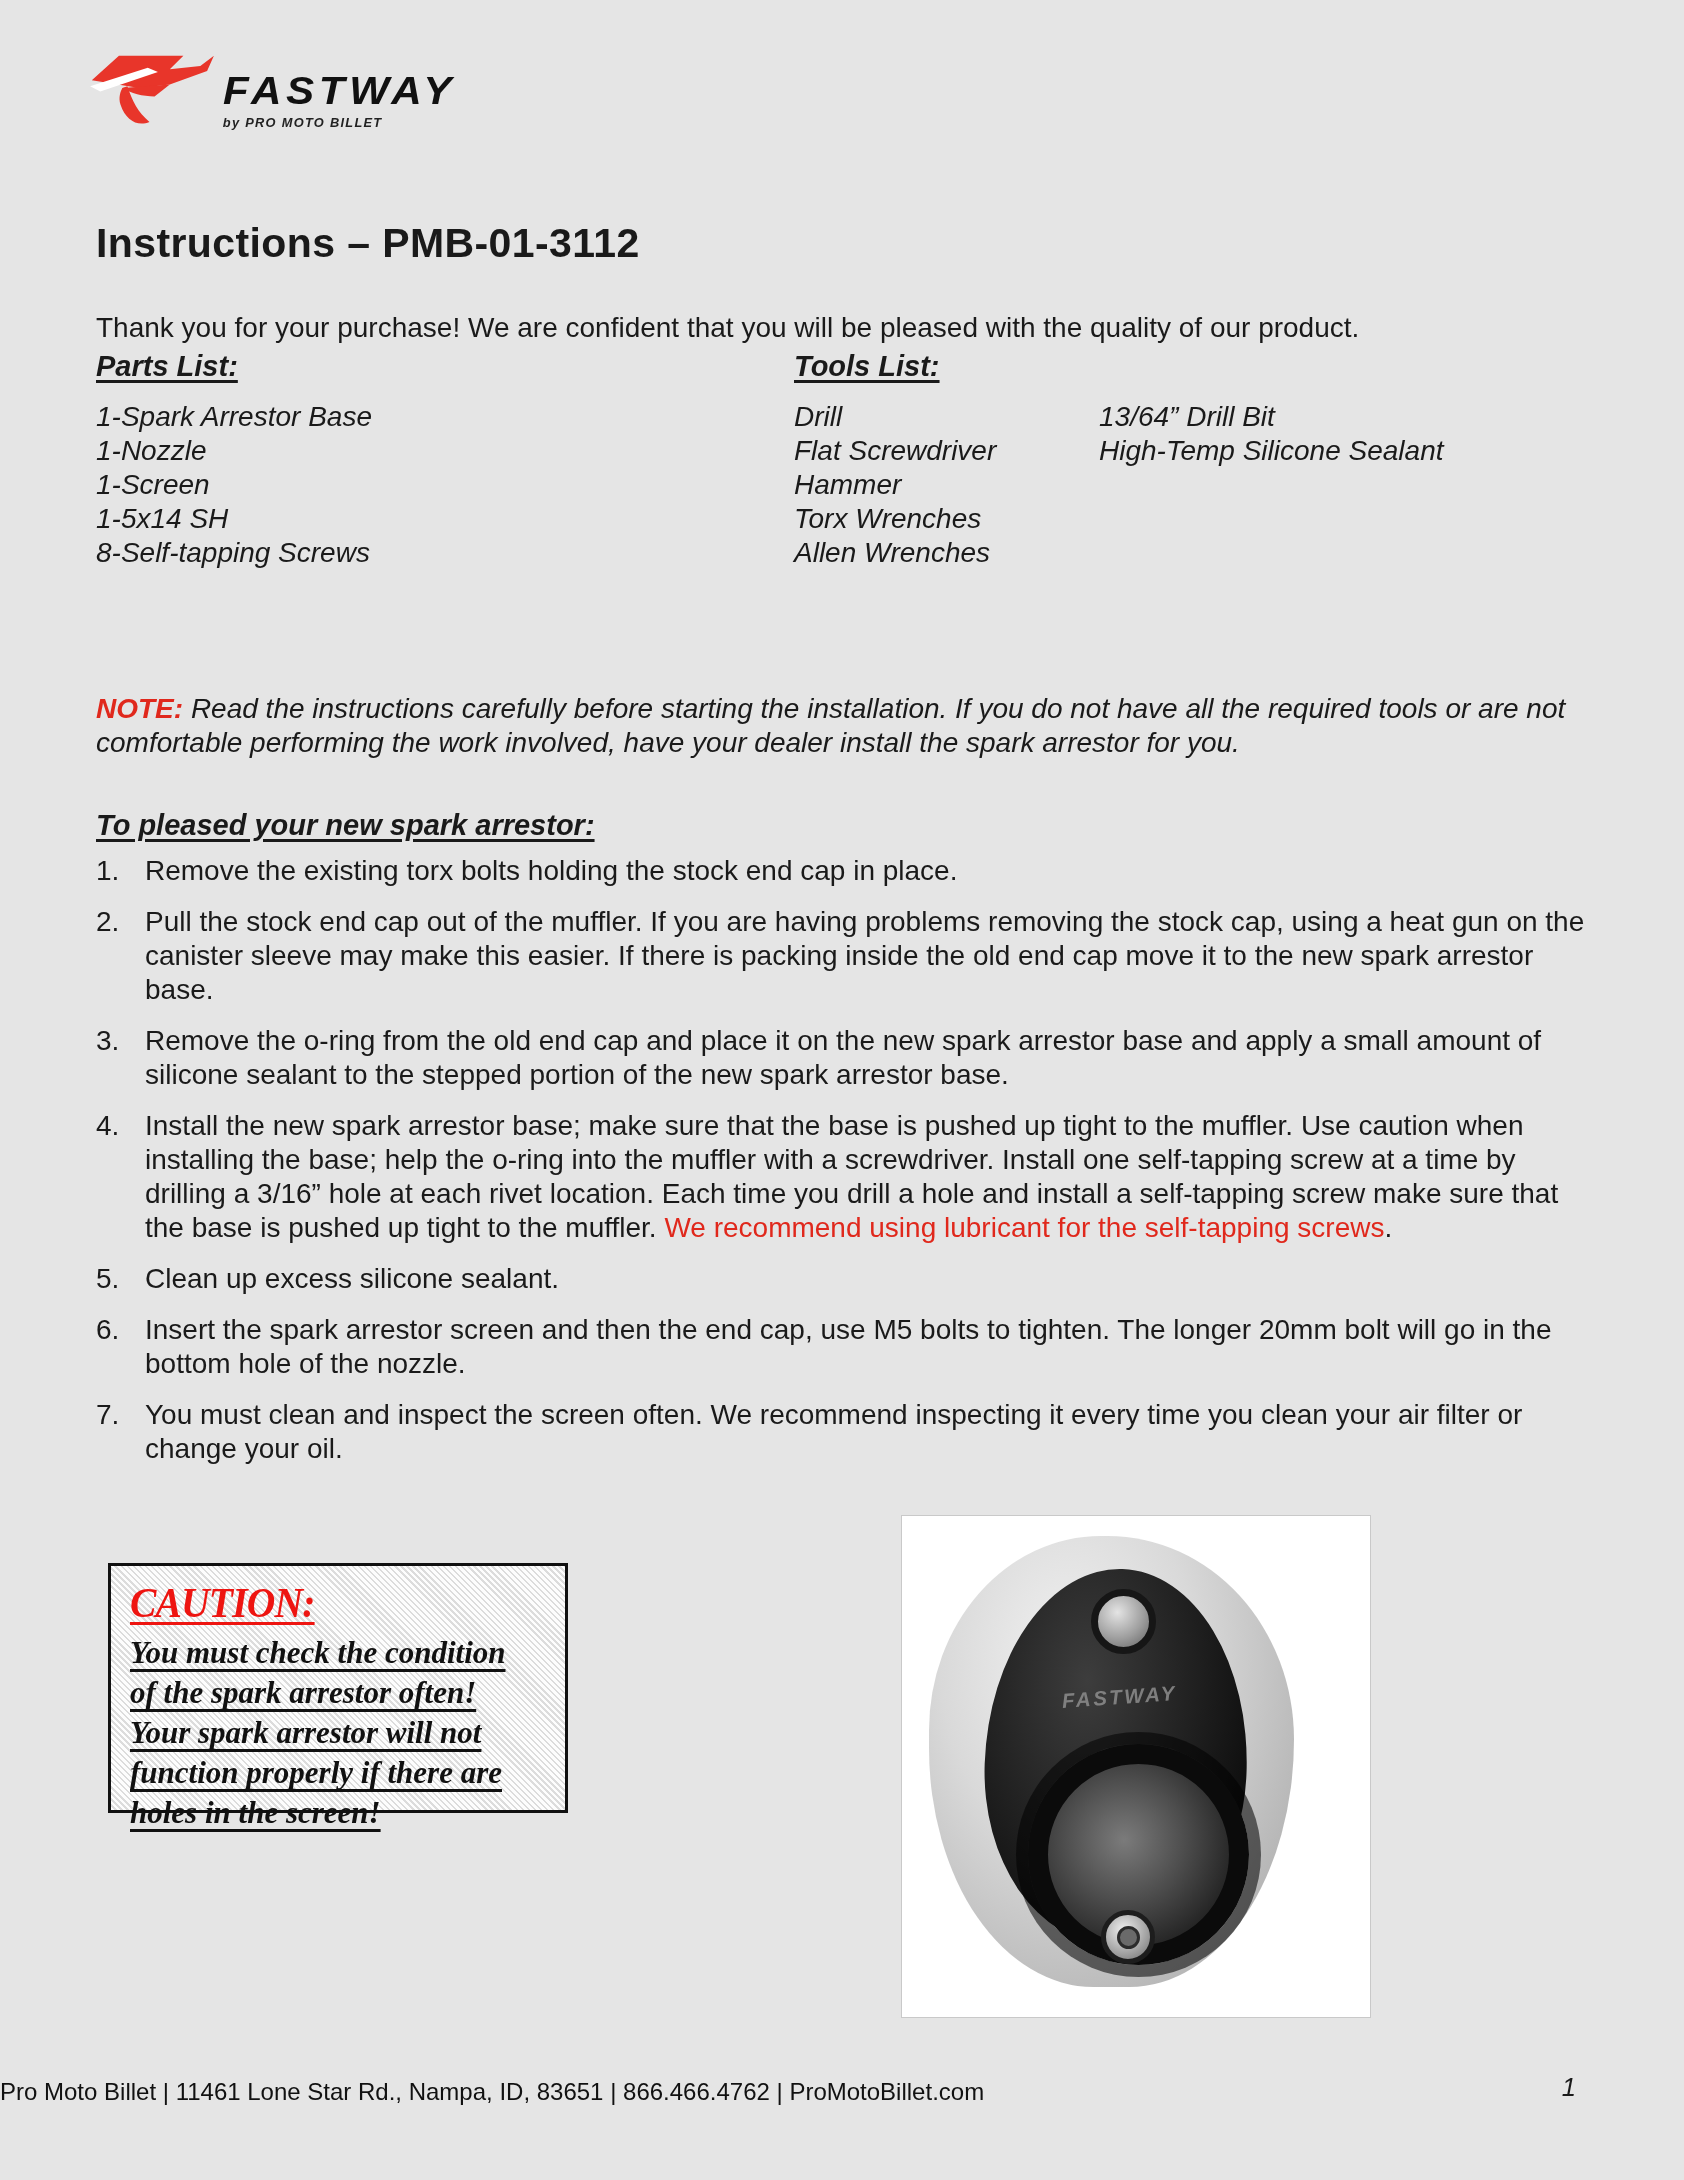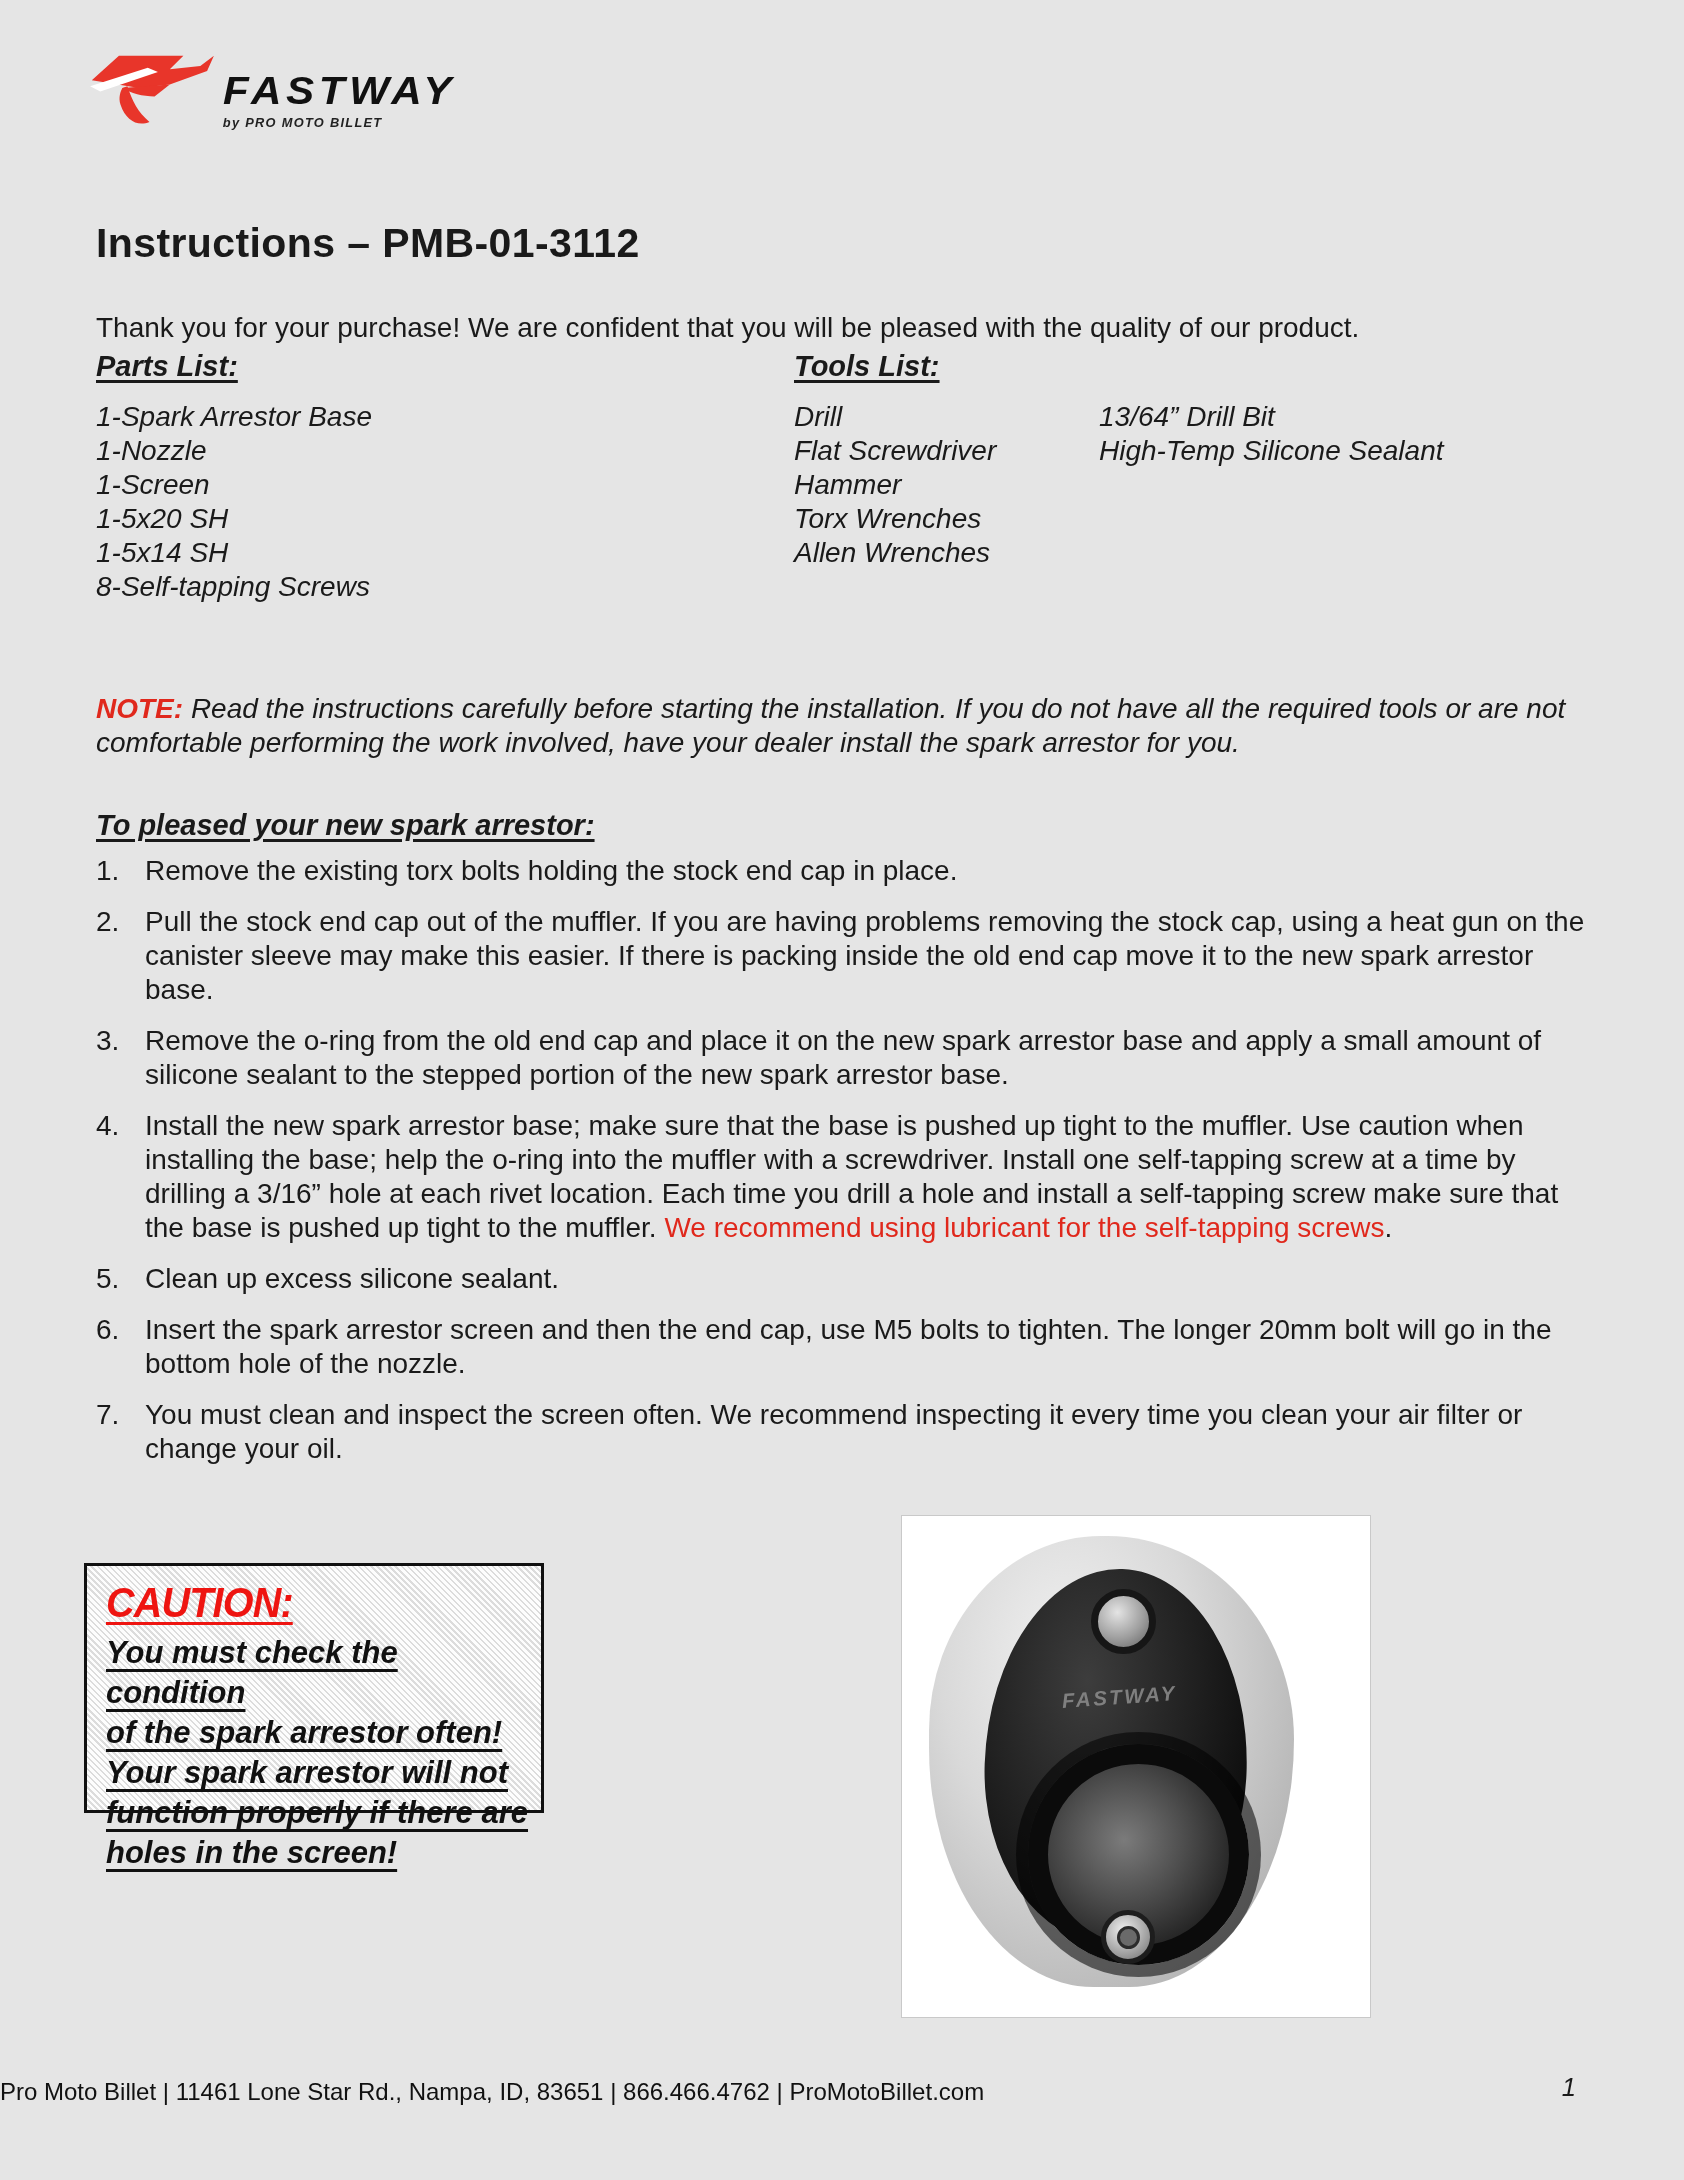--- a/index.html
+++ b/index.html
@@ -48,24 +48,25 @@
   }
 
   .steps{position:absolute; left:96px; top:854px; width:1497px;}
   .step{display:flex; margin-bottom:17px;}
   .step-num{width:49px; flex:0 0 auto; font-size:28px; line-height:34px;}
   .step-text{flex:1 1 auto; font-size:28px; line-height:34px;}
   .red-run{color:#e0281c;}
 
   
   .caution-box{
-    position:absolute; left:84px; top:1563px; width:460px; height:250px; box-sizing:border-box;
+    position:absolute; left:108px; top:1563px; width:460px; height:250px; box-sizing:border-box;
     border:3.4px solid #111;
     background:repeating-linear-gradient(45deg, #fdfdfd 0px, #fdfdfd 2.6px, #dcdcdc 2.6px, #dcdcdc 4.3px);
     padding:13.6px 0 0 19px;
+    font-family:Liberation Serif, serif;
   }
   .caution-heading{
     display:inline-block; font-size:43px; font-weight:bold; font-style:italic; color:#ee1511;
     letter-spacing:-0.9px; transform:scaleX(0.92); transform-origin:left top;
     text-decoration:underline; text-decoration-thickness:3.4px; text-underline-offset:5.1px;
     margin-bottom:8.5px; line-height:1.05;
   }
   .caution-line{
     font-size:31px; font-weight:bold; font-style:italic; color:#111; line-height:40px;
     text-decoration:underline; text-decoration-thickness:2.6px; text-underline-offset:6px;
@@ -135,21 +136,20 @@
 
   <h1 class="title">Instructions – PMB-01-3112</h1>
   <p class="intro">Thank you for your purchase! We are confident that you will be pleased with the quality of our product.</p>
 
   <div class="lists-row">
     <div class="parts-col">
       <div class="list-heading">Parts List:</div>
       <div class="list-item">1-Spark Arrestor Base</div>
       <div class="list-item">1-Nozzle</div>
       <div class="list-item">1-Screen</div>
-      <div class="list-item">1-5x20 SH</div>
       <div class="list-item">1-5x14 SH</div>
       <div class="list-item">8-Self-tapping Screws</div>
     </div>
     <div class="tools-col">
       <div class="list-heading">Tools List:</div>
       <div class="tools-cols">
         <div class="tools-sub1">
           <div class="list-item">Drill</div>
           <div class="list-item">Flat Screwdriver</div>
           <div class="list-item">Hammer</div>

